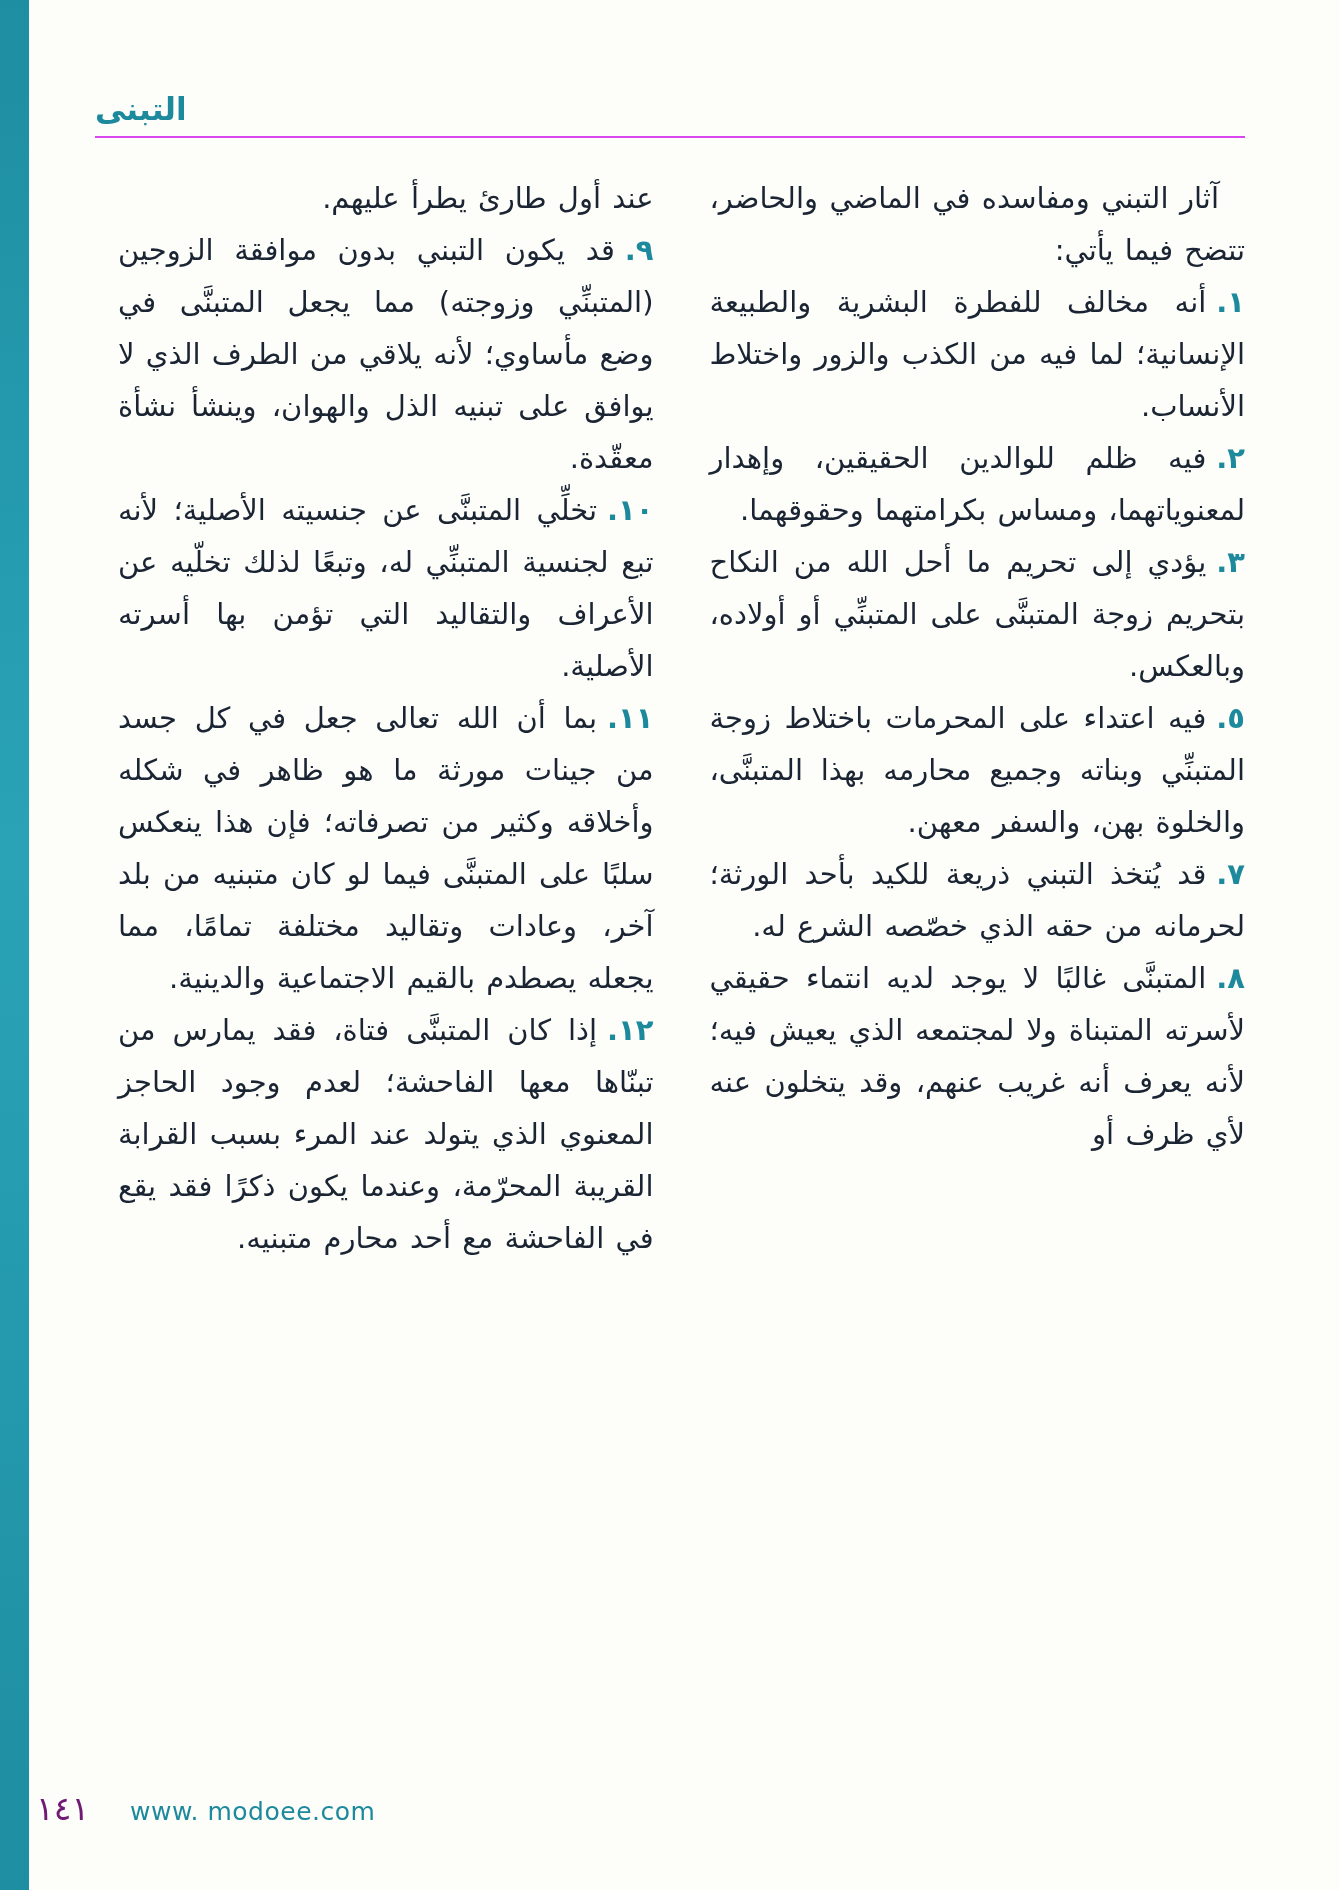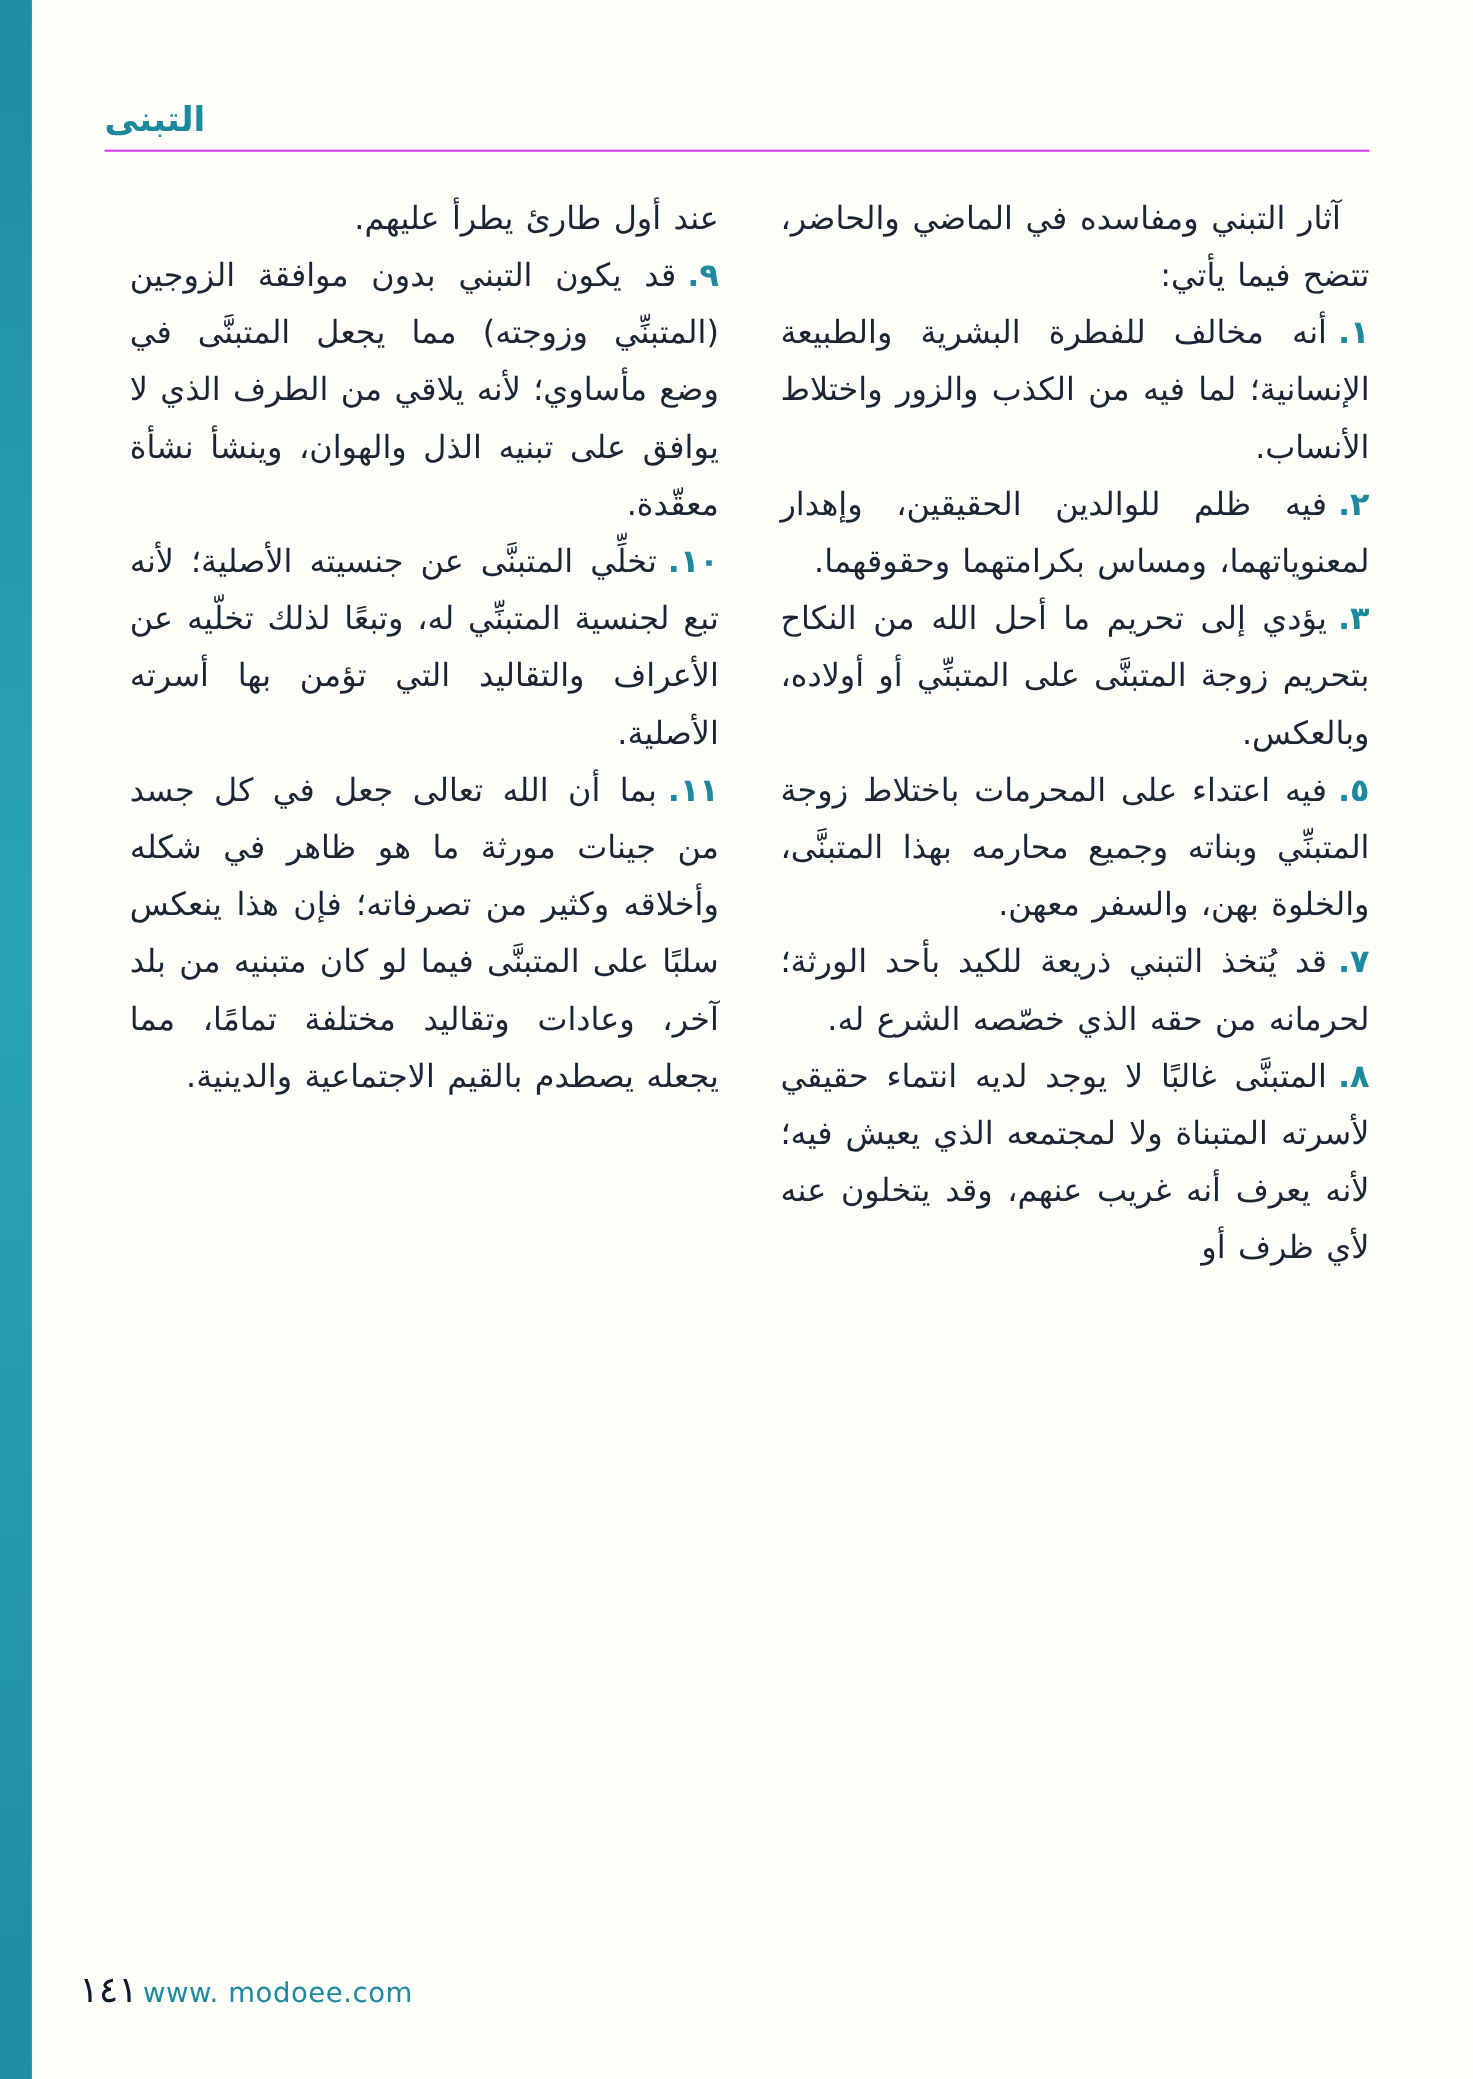--- a/index.html
+++ b/index.html
@@ -61,23 +61,22 @@
     font-weight: bold;
     margin-left: 10px;
     white-space: nowrap;
   }
 
   
   .page-number {
     position: absolute;
     left: 36px; bottom: 62px;
     font-size: 33px;
-    color: #0f172a;
+    color: #701a75;
     direction: rtl;
-    margin-left: 36px;
   }
   .website {
     position: absolute;
     left: 130px; bottom: 64px;
     font-size: 25px;
     color: #1d899c;
     direction: ltr;
     letter-spacing: 0.5px;
   }
 </style>
@@ -122,19 +121,22 @@
     </p>
     <p class="para">
       <span class="num">٩.</span><span>قد يكون التبني بدون موافقة الزوجين (المتبنِّي وزوجته) مما يجعل المتبنَّى في وضع مأساوي؛ لأنه يلاقي من الطرف الذي لا يوافق على تبنيه الذل والهوان، وينشأ نشأة معقّدة.</span>
     </p>
     <p class="para">
       <span class="num">١٠.</span><span>تخلِّي المتبنَّى عن جنسيته الأصلية؛ لأنه تبع لجنسية المتبنِّي له، وتبعًا لذلك تخلّيه عن الأعراف والتقاليد التي تؤمن بها أسرته الأصلية.</span>
     </p>
     <p class="para">
       <span class="num">١١.</span><span>بما أن الله تعالى جعل في كل جسد من جينات مورثة ما هو ظاهر في شكله وأخلاقه وكثير من تصرفاته؛ فإن هذا ينعكس سلبًا على المتبنَّى فيما لو كان متبنيه من بلد آخر، وعادات وتقاليد مختلفة تمامًا، مما يجعله يصطدم بالقيم الاجتماعية والدينية.</span>
     </p>
+    <p class="para">
+      <span class="num">١٢.</span><span>إذا كان المتبنَّى فتاة، فقد يمارس من تبنّاها معها الفاحشة؛ لعدم وجود الحاجز المعنوي الذي يتولد عند المرء بسبب القرابة القريبة المحرّمة، وعندما يكون ذكرًا فقد يقع في الفاحشة مع أحد محارم متبنيه.</span>
+    </p>
   </div>
 
 </div>
 
 <div class="page-number">١٤١</div>
 
 <div class="website">www. modoee.com</div>
 
 </body></html>

